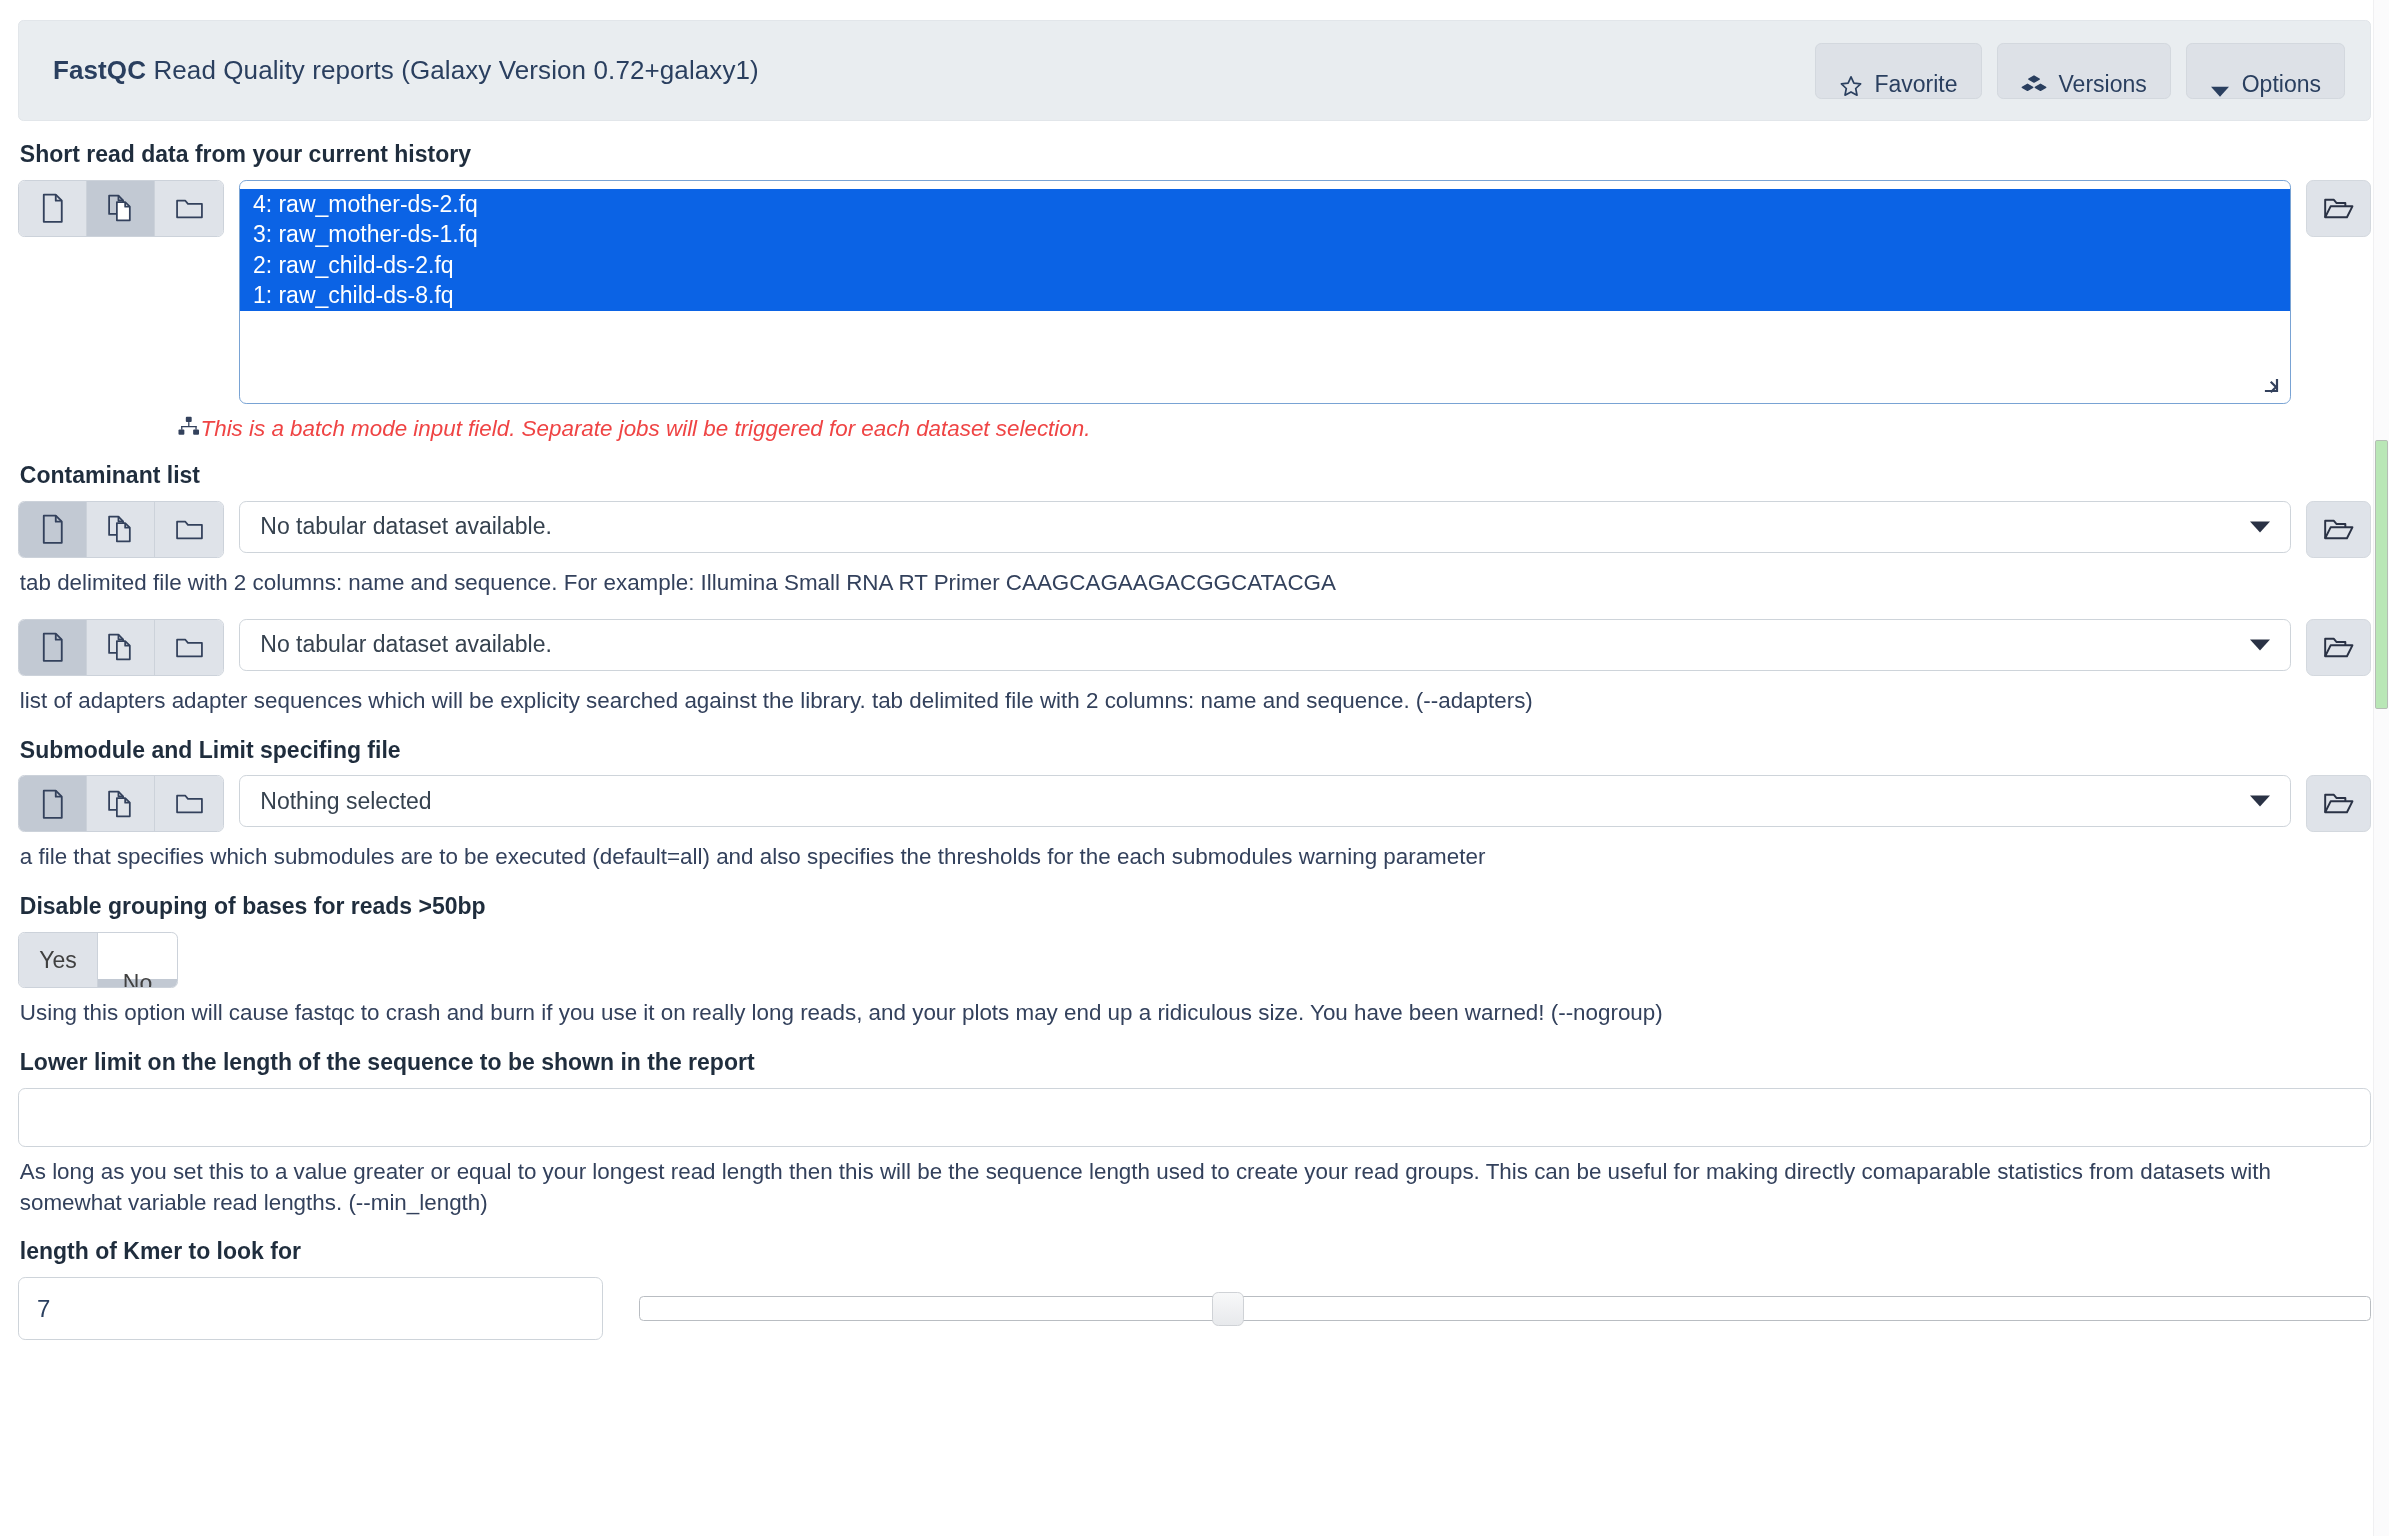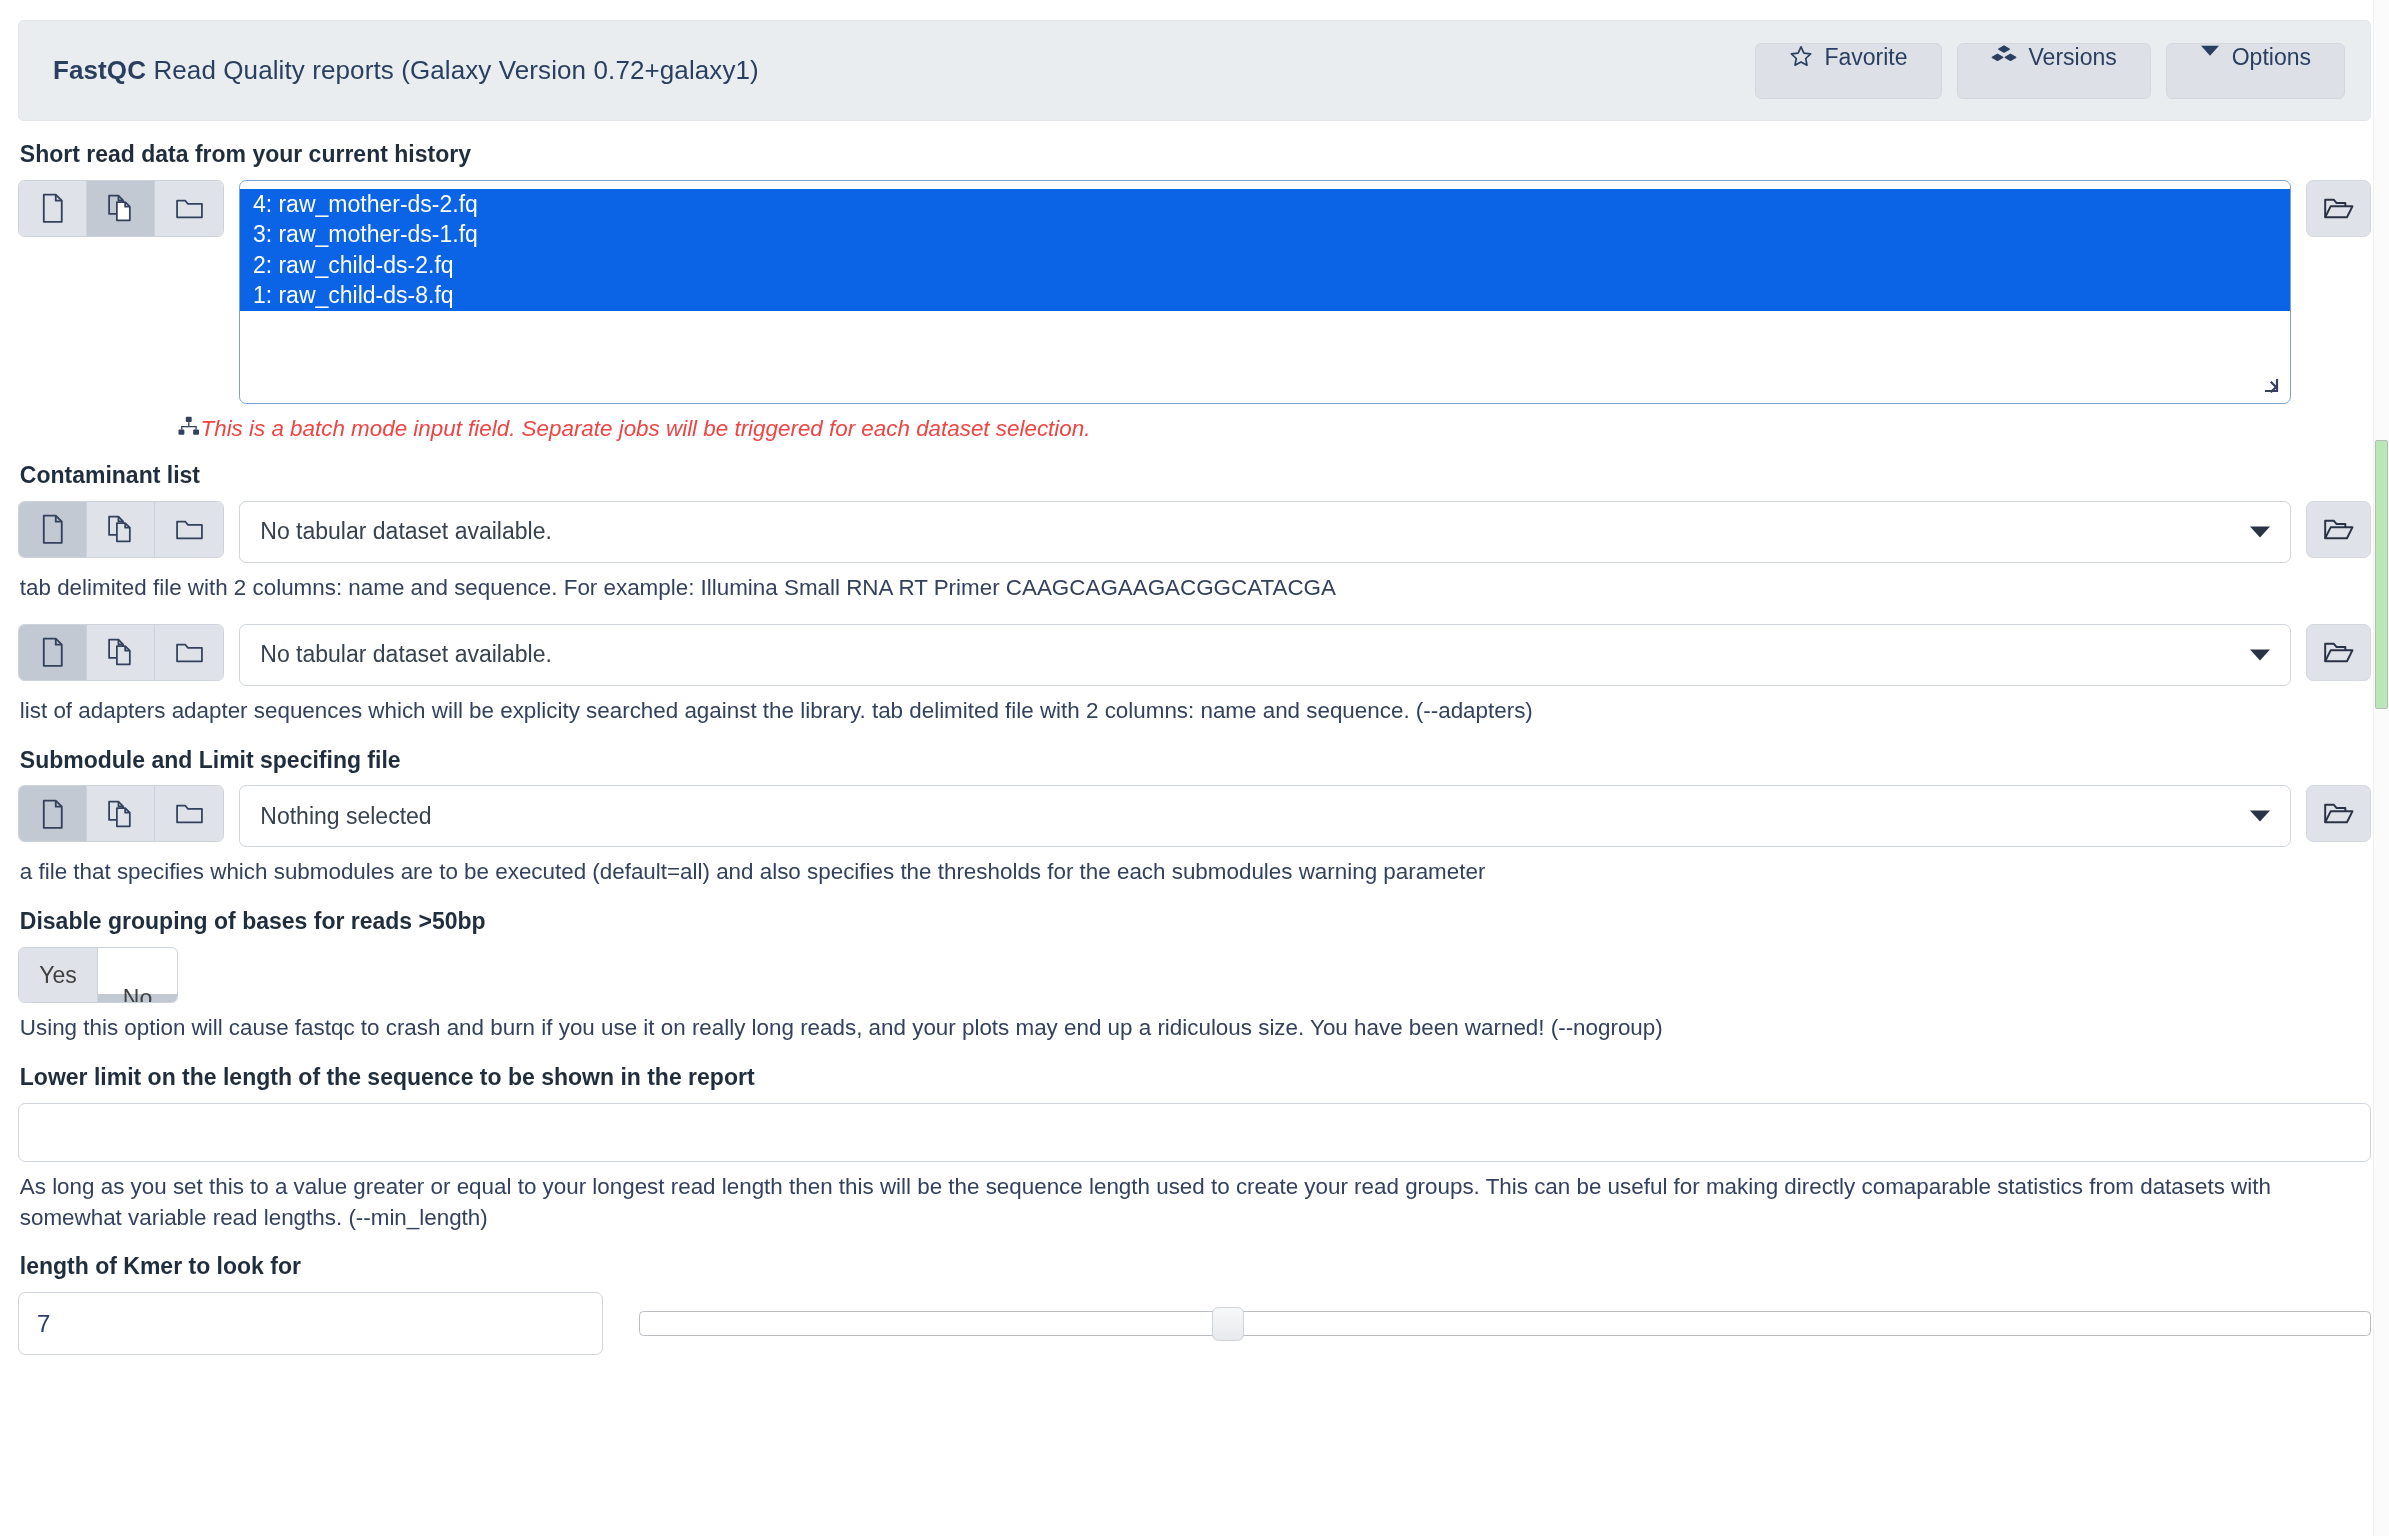--- a/index.html
+++ b/index.html
@@ -28,22 +28,22 @@
     padding:0 25px 0 34px;
   }
   .tool-title{ font-size:26px; letter-spacing:0.1px; color:#2a3f5f; }
   .tool-title b{ font-weight:bold; }
   .hdr-btns{ display:flex; gap:15.3px; }
   .hdr-btn{
     background:#dde1e7;
     border:0.9px solid #d3d8de;
     border-radius:6.3px;
     height:56px;
-    padding:0 33px;
-    display:flex; align-items:flex-start; gap:11.7px;
+    padding:0 23px;
+    display:flex; align-items:flex-end; gap:11.7px;
     font-size:23px; color:#2a3f5f;
     cursor:pointer;
   }
   .hdr-btn svg{ display:block; }
 
   
   .field{ margin-top:20px; }
   .flabel{
     font-size:23px; font-weight:bold; color:#1f2d3d;
     margin:0 0 11.7px 1.8px;
@@ -91,21 +91,21 @@
   }
   .resize-grip{
     position:absolute; right:6.3px; bottom:5.4px;
     width:20px; height:20px;
     color:#33415c;
   }
 
   
   .selectbox{
     flex:1 1 auto;
-    height:62px;
+    height:52px;
     border:0.9px solid #ced4da;
     border-radius:7.2px;
     background:#fff;
     display:flex; align-items:center;
     padding:0 20px;
     font-size:23px;
     color:#36424f;
     position:relative;
     cursor:pointer;
   }

